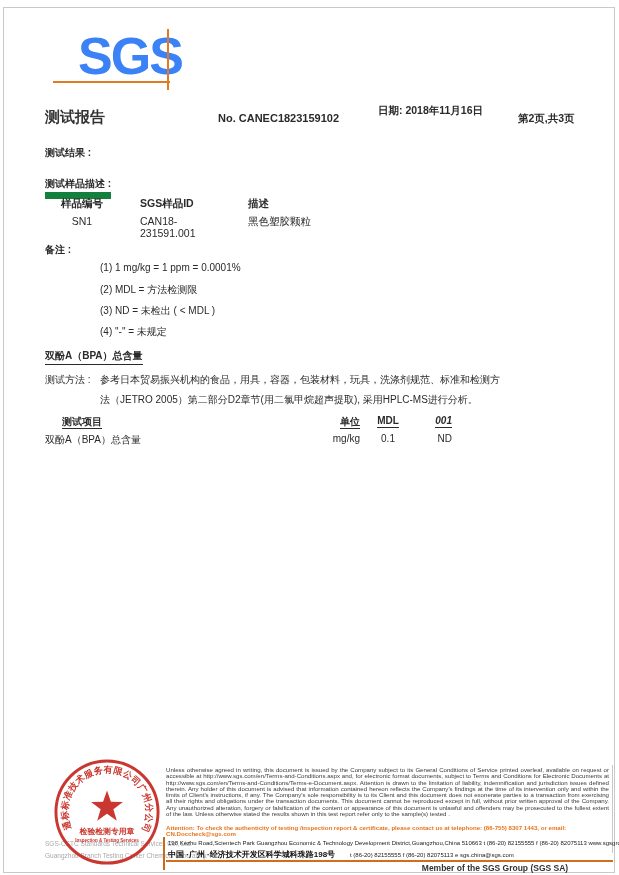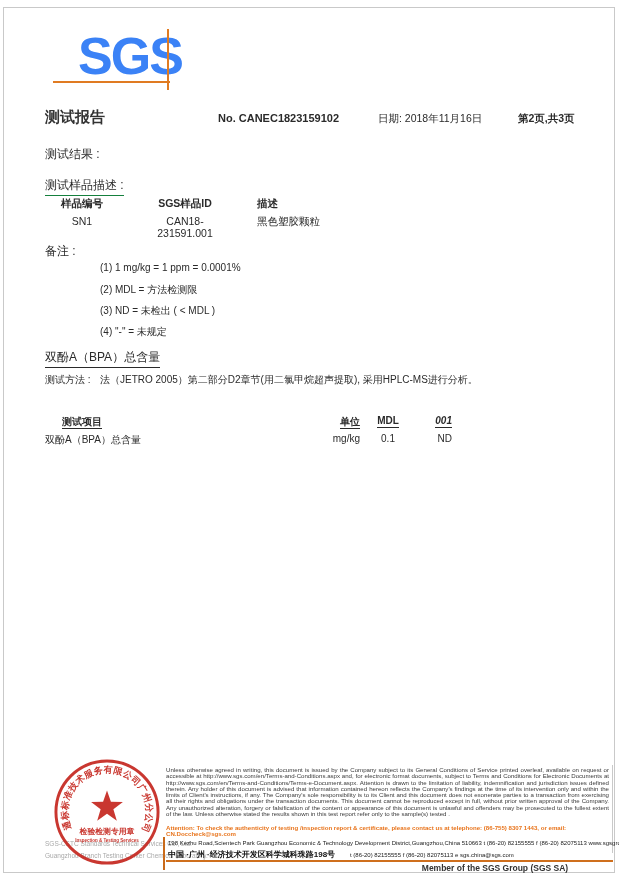--- a/index.html
+++ b/index.html
@@ -8,33 +8,33 @@
   .page-border{position:absolute;left:3px;top:7px;width:612px;height:866px;
         border:1px solid #c9c9c9;box-sizing:border-box;}
   .abs{position:absolute;}
 
   
   .logo{left:78px;top:30px;font-size:52px;font-weight:800;color:#3b82f6;letter-spacing:-2px;line-height:1;}
   .logo-hline{left:53px;top:81px;width:117px;height:2px;background:#e07b22;}
   .logo-vline{left:167px;top:29px;width:2px;height:61px;background:#e07b22;}
   .doc-title{left:45px;top:108px;font-size:15px;font-weight:bold;color:#333;text-align:right;}
   .report-no{left:218px;top:112px;font-size:11px;font-weight:600;}
-  .report-date{left:378px;top:112px;font-size:10.5px;font-weight:400;}
+  .report-date{left:378px;top:104px;font-size:10.5px;font-weight:700;}
   .report-pages{left:518px;top:112px;font-size:10.5px;font-weight:600;}
 
-  .lbl{font-size:12px;font-weight:normal;}
+  .lbl{font-size:10px;font-weight:bold;}
   .results-label{left:45px;top:146px;}
-  .sample-desc-heading{left:45px;top:177px;border-bottom:1px solid #15803d;padding-bottom:1px;}
+  .sample-desc-heading{left:45px;top:177px;border-bottom:7px solid #15803d;padding-bottom:1px;}
 
   
   .st-h{font-size:10.5px;font-weight:bold;top:197px;}
   .st-c{font-size:10.5px;top:215px;}
   .st-col1{left:53px;width:58px;text-align:center;}
-  .st-col2{left:140px;width:90px;text-align:center;}
-  .st-col3{left:257px;}
+  .st-col2{left:140px;width:90px;text-align:left;}
+  .st-col3{left:248px;}
 
   .remarks-label{left:45px;top:243px;}
   .remark{left:100px;font-size:10px;}
 
   .bpa-heading{left:45px;top:349px;border-bottom:1px solid #2a2a2a;padding-bottom:1px;}
   .method-label{left:45px;top:373px;font-size:10px;}
   .method-text{left:100px;top:370px;width:480px;font-size:10px;line-height:20px;}
 
   
   .rt-h{font-size:10px;font-weight:bold;top:415px;}
@@ -90,20 +90,21 @@
 
   <div class="abs lbl remarks-label">备注 :</div>
   <div class="abs remark" style="top:262px;">(1) 1 mg/kg = 1 ppm = 0.0001%</div>
   <div class="abs remark" style="top:283px;">(2) MDL = 方法检测限</div>
   <div class="abs remark" style="top:304px;">(3) ND = 未检出 ( &lt; MDL )</div>
   <div class="abs remark" style="top:325px;">(4) "-" = 未规定</div>
 
   <div class="abs lbl bpa-heading">双酚A（BPA）总含量</div>
   <div class="abs method-label">测试方法 :</div>
   <div class="abs method-text">
+    <div>参考日本贸易振兴机构的食品，用具，容器，包装材料，玩具，洗涤剂规范、标准和检测方</div>
     <div>法（JETRO 2005）第二部分D2章节(用二氯甲烷超声提取), 采用HPLC-MS进行分析。</div>
   </div>
 
   <div class="abs rt-h rt-item-h"><span class="u">测试项目</span></div>
   <div class="abs rt-h rt-unit"><span class="u">单位</span></div>
   <div class="abs rt-h rt-mdl"><span class="u">MDL</span></div>
   <div class="abs rt-h rt-smp ital"><span class="u">001</span></div>
   <div class="abs rt-c rt-item">双酚A（BPA）总含量</div>
   <div class="abs rt-c rt-unit">mg/kg</div>
   <div class="abs rt-c rt-mdl">0.1</div>

